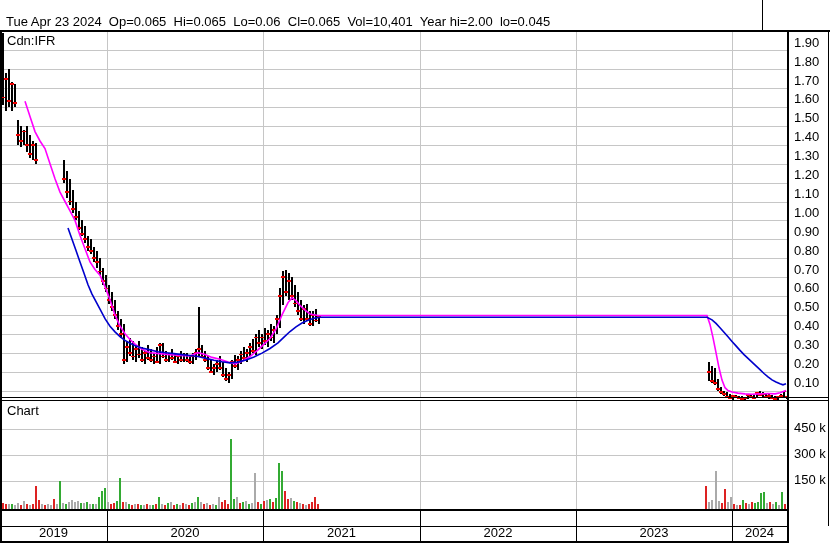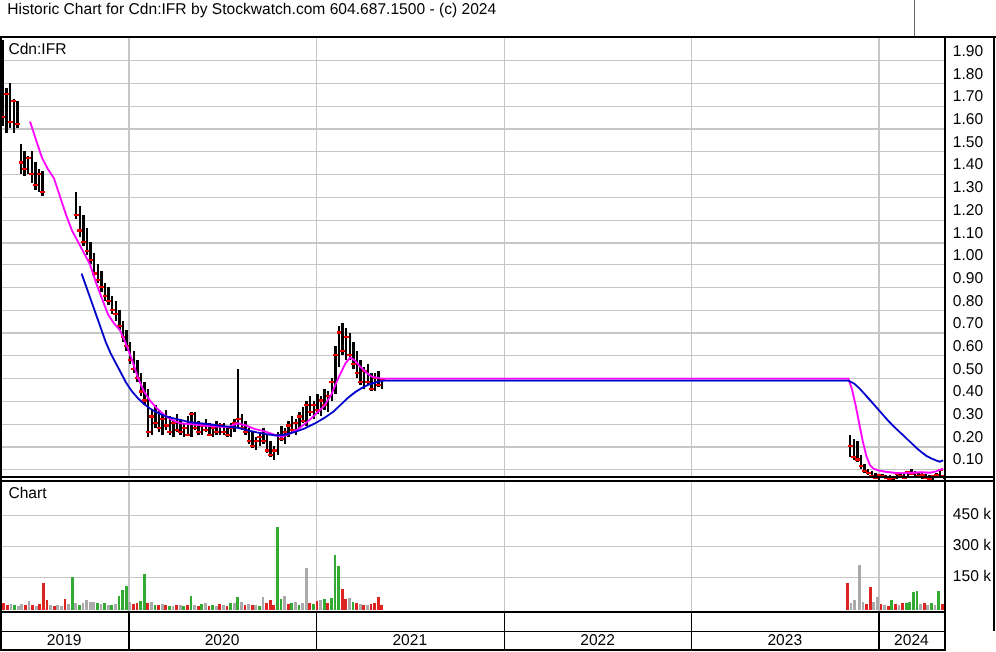--- a/index.html
+++ b/index.html
@@ -495,17 +495,17 @@
       <g>
         <text x="53.5" y="534" text-anchor="middle" dominant-baseline="middle">2019</text>
         <text x="185" y="534" text-anchor="middle" dominant-baseline="middle">2020</text>
         <text x="341.5" y="534" text-anchor="middle" dominant-baseline="middle">2021</text>
         <text x="498" y="534" text-anchor="middle" dominant-baseline="middle">2022</text>
         <text x="654" y="534" text-anchor="middle" dominant-baseline="middle">2023</text>
         <text x="759.5" y="534" text-anchor="middle" dominant-baseline="middle">2024</text>
       </g>
     </svg>
   <div class="hdr">
-    <div class="l l1">Historic Chart for Cdn:IFR by Stockwatch.com 604.687.1500 - (c) 2024</div>
+    <div class="l l2">Tue Apr 23 2024  Op=0.065  Hi=0.065  Lo=0.06  Cl=0.065  Vol=10,401  Year hi=2.00  lo=0.045</div>
   </div>
   <div class="pane-label sym">Cdn:IFR</div>
   <div class="pane-label vol">Chart</div>
 </div>
 
 </body></html>

